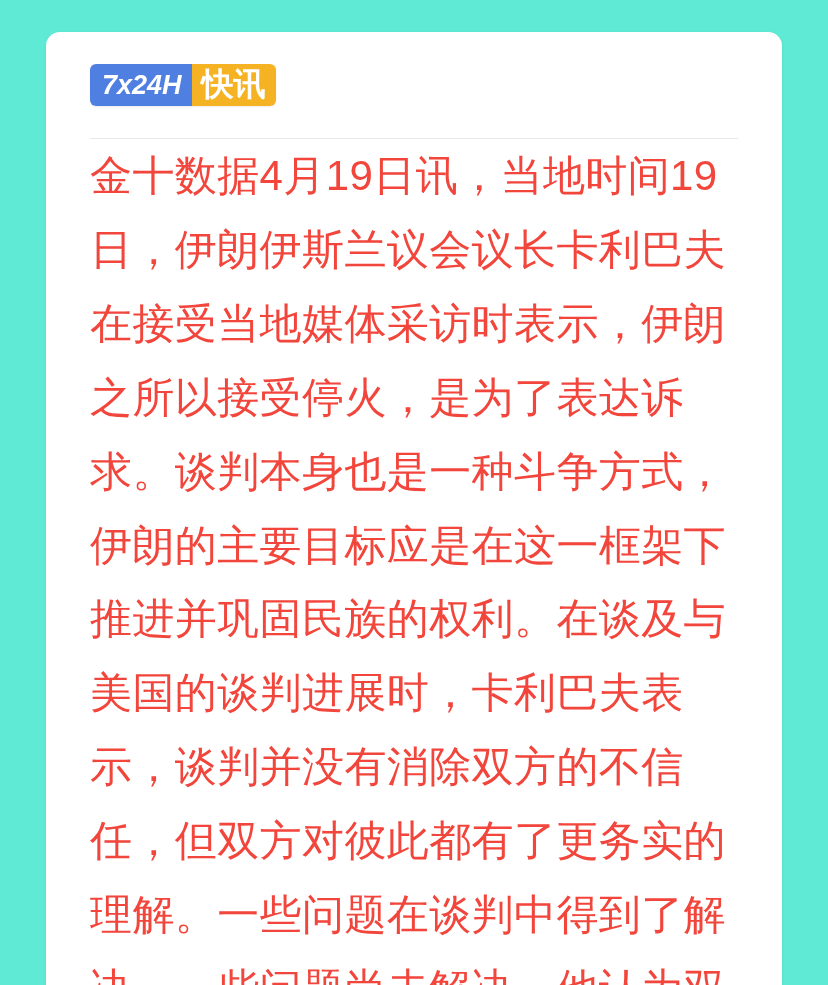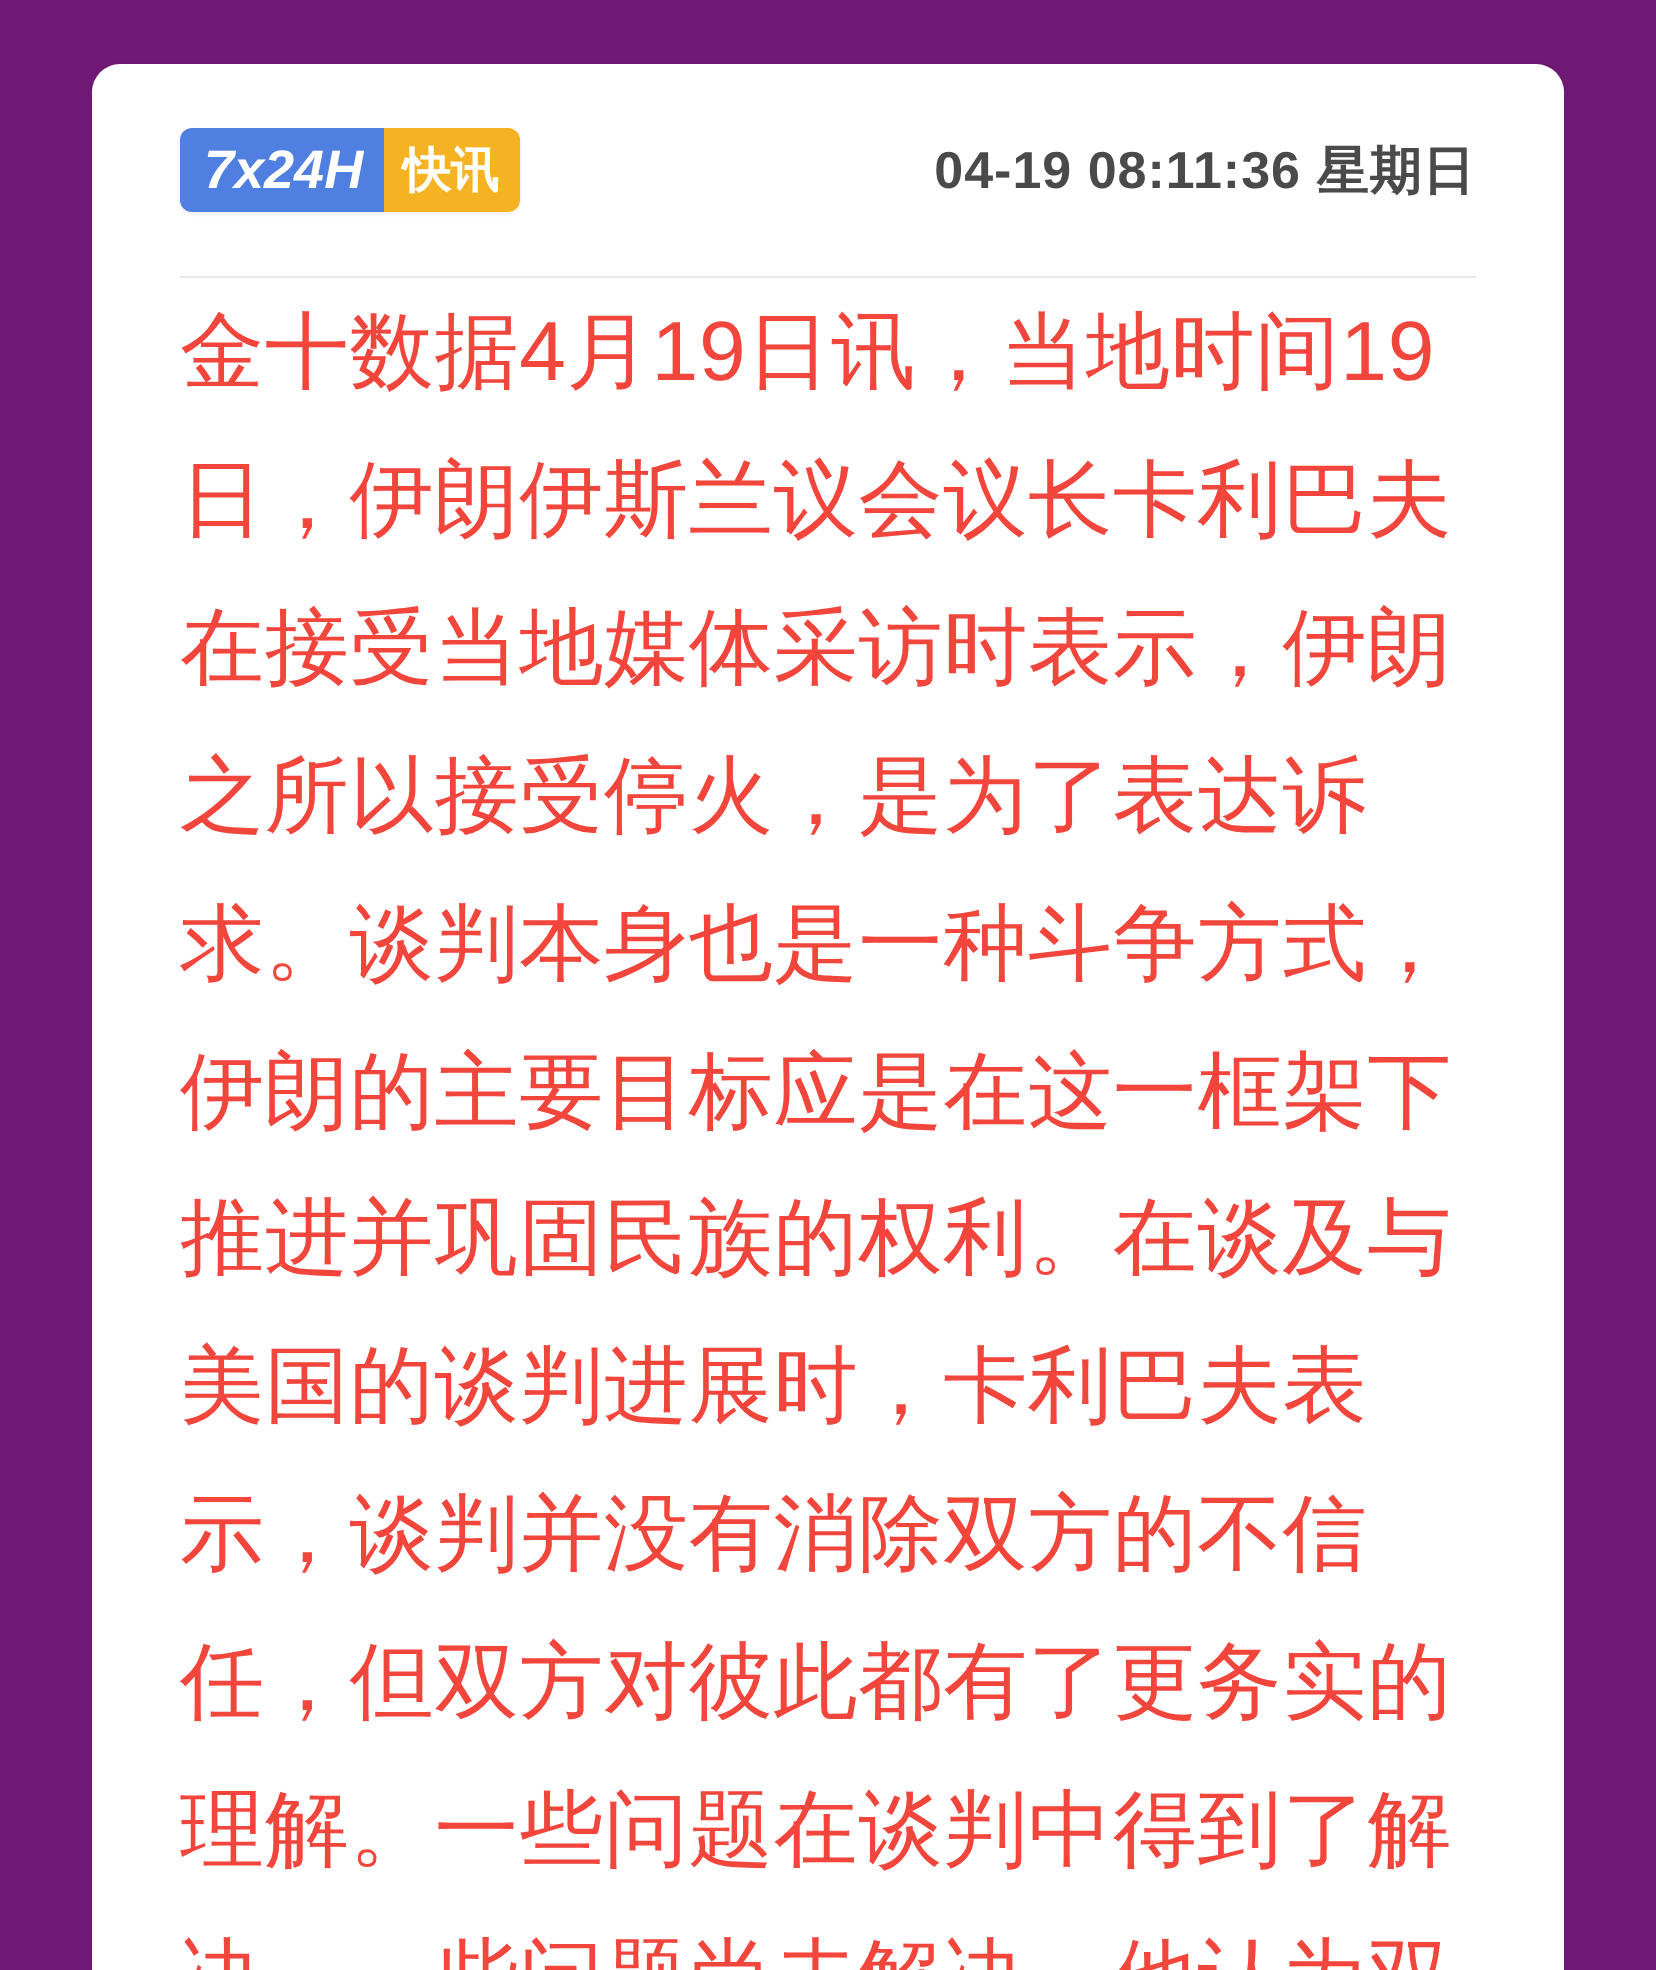--- a/index.html
+++ b/index.html
@@ -10,21 +10,21 @@
     width: 828px;
     height: 985px;
     background: #eceff3;
     font-family: "Liberation Sans", sans-serif;
     overflow: hidden;
   }
   .page {
     position: relative;
     width: 828px;
     height: 985px;
-    background: #701a75;
+    background: #5eead4;
   }
   .card {
     position: absolute;
     left: 46px;
     top: 32px;
     width: 736px;
     min-height: 960px;
     background: #ffffff;
     border-radius: 14px;
     box-shadow: 0 1px 4px rgba(0,0,0,0.05);
@@ -55,21 +55,21 @@
     font-style: italic;
     letter-spacing: 0px;
     display: flex;
     align-items: center;
     padding: 0 10px 0 12px;
     font-family: "Liberation Sans", sans-serif;
   }
   .badge-right {
     background: #f5b324;
     color: #ffffff;
-    font-size: 24px;
+    font-size: 32px;
     font-weight: bold;
     display: flex;
     align-items: center;
     padding: 10px 10px;
     font-family: Liberation Sans, sans-serif;
   }
   .timestamp {
     color: #4a4a4a;
     font-size: 26px;
     font-weight: bold;
@@ -107,23 +107,20 @@
 
 <div class="page">
   <div class="card">
     <div class="card-inner">
 
       <div class="header">
         <div class="badge">
           <span class="badge-left">7x24H</span>
           <span class="badge-right">快讯</span>
         </div>
-        <div class="timestamp">
-          <span>04-19 08:11:36</span><span class="weekday">星期日</span>
-        </div>
       </div>
 
 
       <div class="body-text"><span>金十数据4月19日讯，当地时间19日，伊朗伊斯兰议会议长卡利巴夫在接受当地媒体采访时表示，伊朗之所以接受停火，是为了表达诉求。谈判本身也是一种斗争方式，伊朗的主要目标应是在这一框架下推进并巩固民族的权利。在谈及与美国的谈判进展时，卡利巴夫表示，谈判并没有消除双方的不信任，但双方对彼此都有了更务实的理解。一些问题在谈判中得到了解决，一些问题尚未解决，他认为双方距离达成最终协议仍有很长的路要走。他还强调，在某些问题上伊朗坚持立场，这些要求是不可让步的。</span><span class="source">(央视)</span></div>
 
     </div>
   </div>
 </div>
 
 </body></html>

